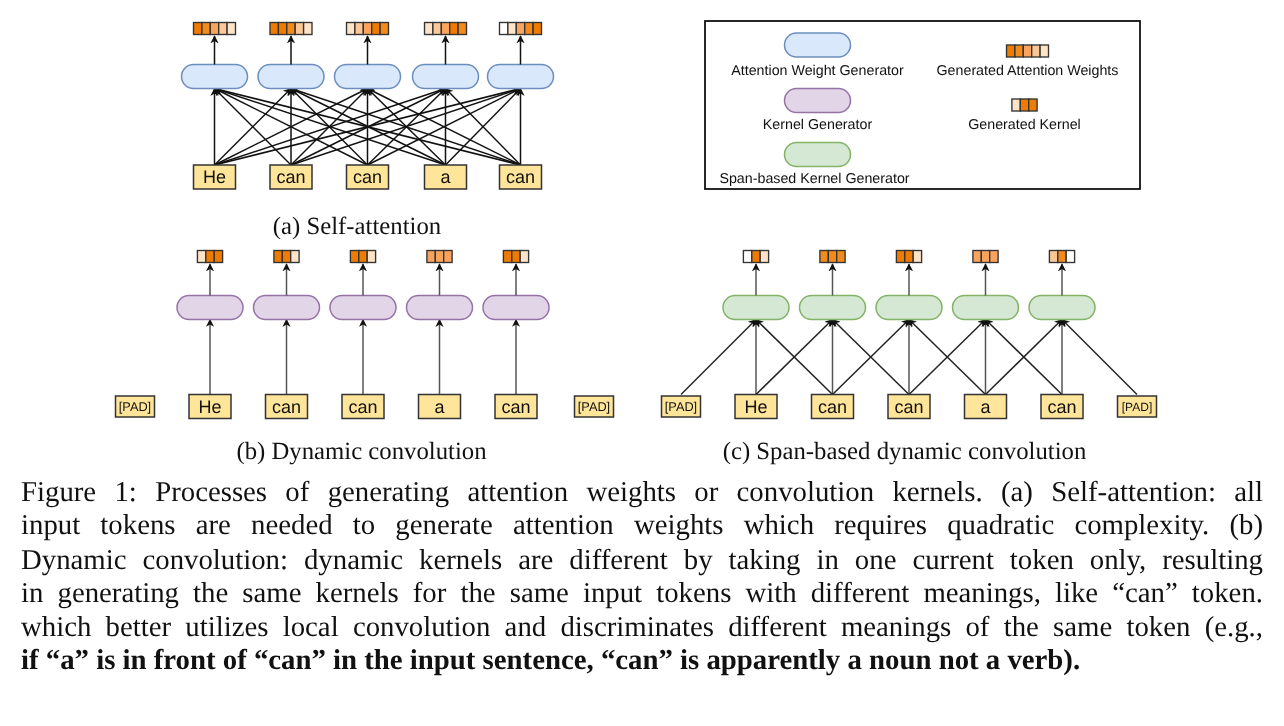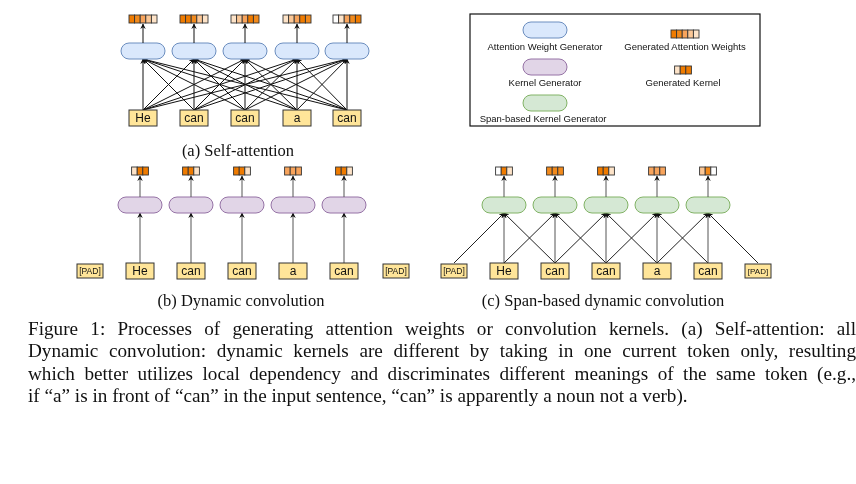--- a/index.html
+++ b/index.html
@@ -1,25 +1,25 @@
 <!DOCTYPE html>
 <html><head>
 <meta charset="utf-8">
 <style>
   html, body { margin: 0; padding: 0; background: #ffffff; }
   body { width: 856px; height: 484px; position: relative; overflow: hidden; font-family: "Liberation Sans", sans-serif; }
   #figure { position: absolute; left: 0; top: 0; width: 856px; height: 315px; }
   .sans { font-family: "Liberation Sans", sans-serif; }
   .serif { font-family: "Liberation Serif", serif; }
   .caption {
-    position: absolute; left: 28px; top: 318px; width: 828px;
+    position: absolute; left: 14px; top: 318px; width: 828px;
     font-family: "Liberation Serif", serif; font-size: 19.2px; line-height: 22.4px; color: #111;
   }
   .caption .line { display: block; white-space: nowrap; text-align: justify; text-align-last: justify; }
-  .caption .line.last { text-align-last: left; }
+  .caption .line.last { text-align-last: left; font-weight: bold; }
 </style>
 </head>
 <body>
 
 <svg id="figure" width="856" height="315" viewBox="0 0 856 315" xmlns="http://www.w3.org/2000/svg">
   <defs>
     <marker id="arrowK" viewBox="0 0 10 10" refX="9" refY="5" markerWidth="5.5" markerHeight="5.5" orient="auto-start-reverse">
       <path d="M0,0 L10,5 L0,10 L3,5 Z" fill="#111"></path>
     </marker>
   </defs>
@@ -320,16 +320,18 @@
           <rect x="745" y="264" width="26" height="14" fill="#ffe599" stroke="#333333" stroke-width="1"></rect>
           <text x="758" y="273.88" text-anchor="middle" font-size="8" fill="#111" class="sans">[PAD]</text>
         </g>
       </g>
     <text x="603" y="306" text-anchor="middle" class="serif" font-size="16.5" fill="#111">(c) Span-based dynamic convolution</text>
   </g>
 </svg>
 
 <div class="caption">
   <span class="line">Figure 1: Processes of generating attention weights or convolution kernels. (a) Self-attention: all</span>
+  <span class="line">input tokens are needed to generate attention weights which requires quadratic complexity. (b)</span>
   <span class="line">Dynamic convolution: dynamic kernels are different by taking in one current token only, resulting</span>
-  <span class="line">which better utilizes local dependency and discriminates different meanings of the same token (e.g.,</span>
+  <span class="line">in generating the same kernels for the same input tokens with different meanings, like “can” token.</span>
+  <span class="line">which better utilizes local convolution and discriminates different meanings of the same token (e.g.,</span>
   <span class="line last">if “a” is in front of “can” in the input sentence, “can” is apparently a noun not a verb).</span>
 </div>
 
 </body></html>

